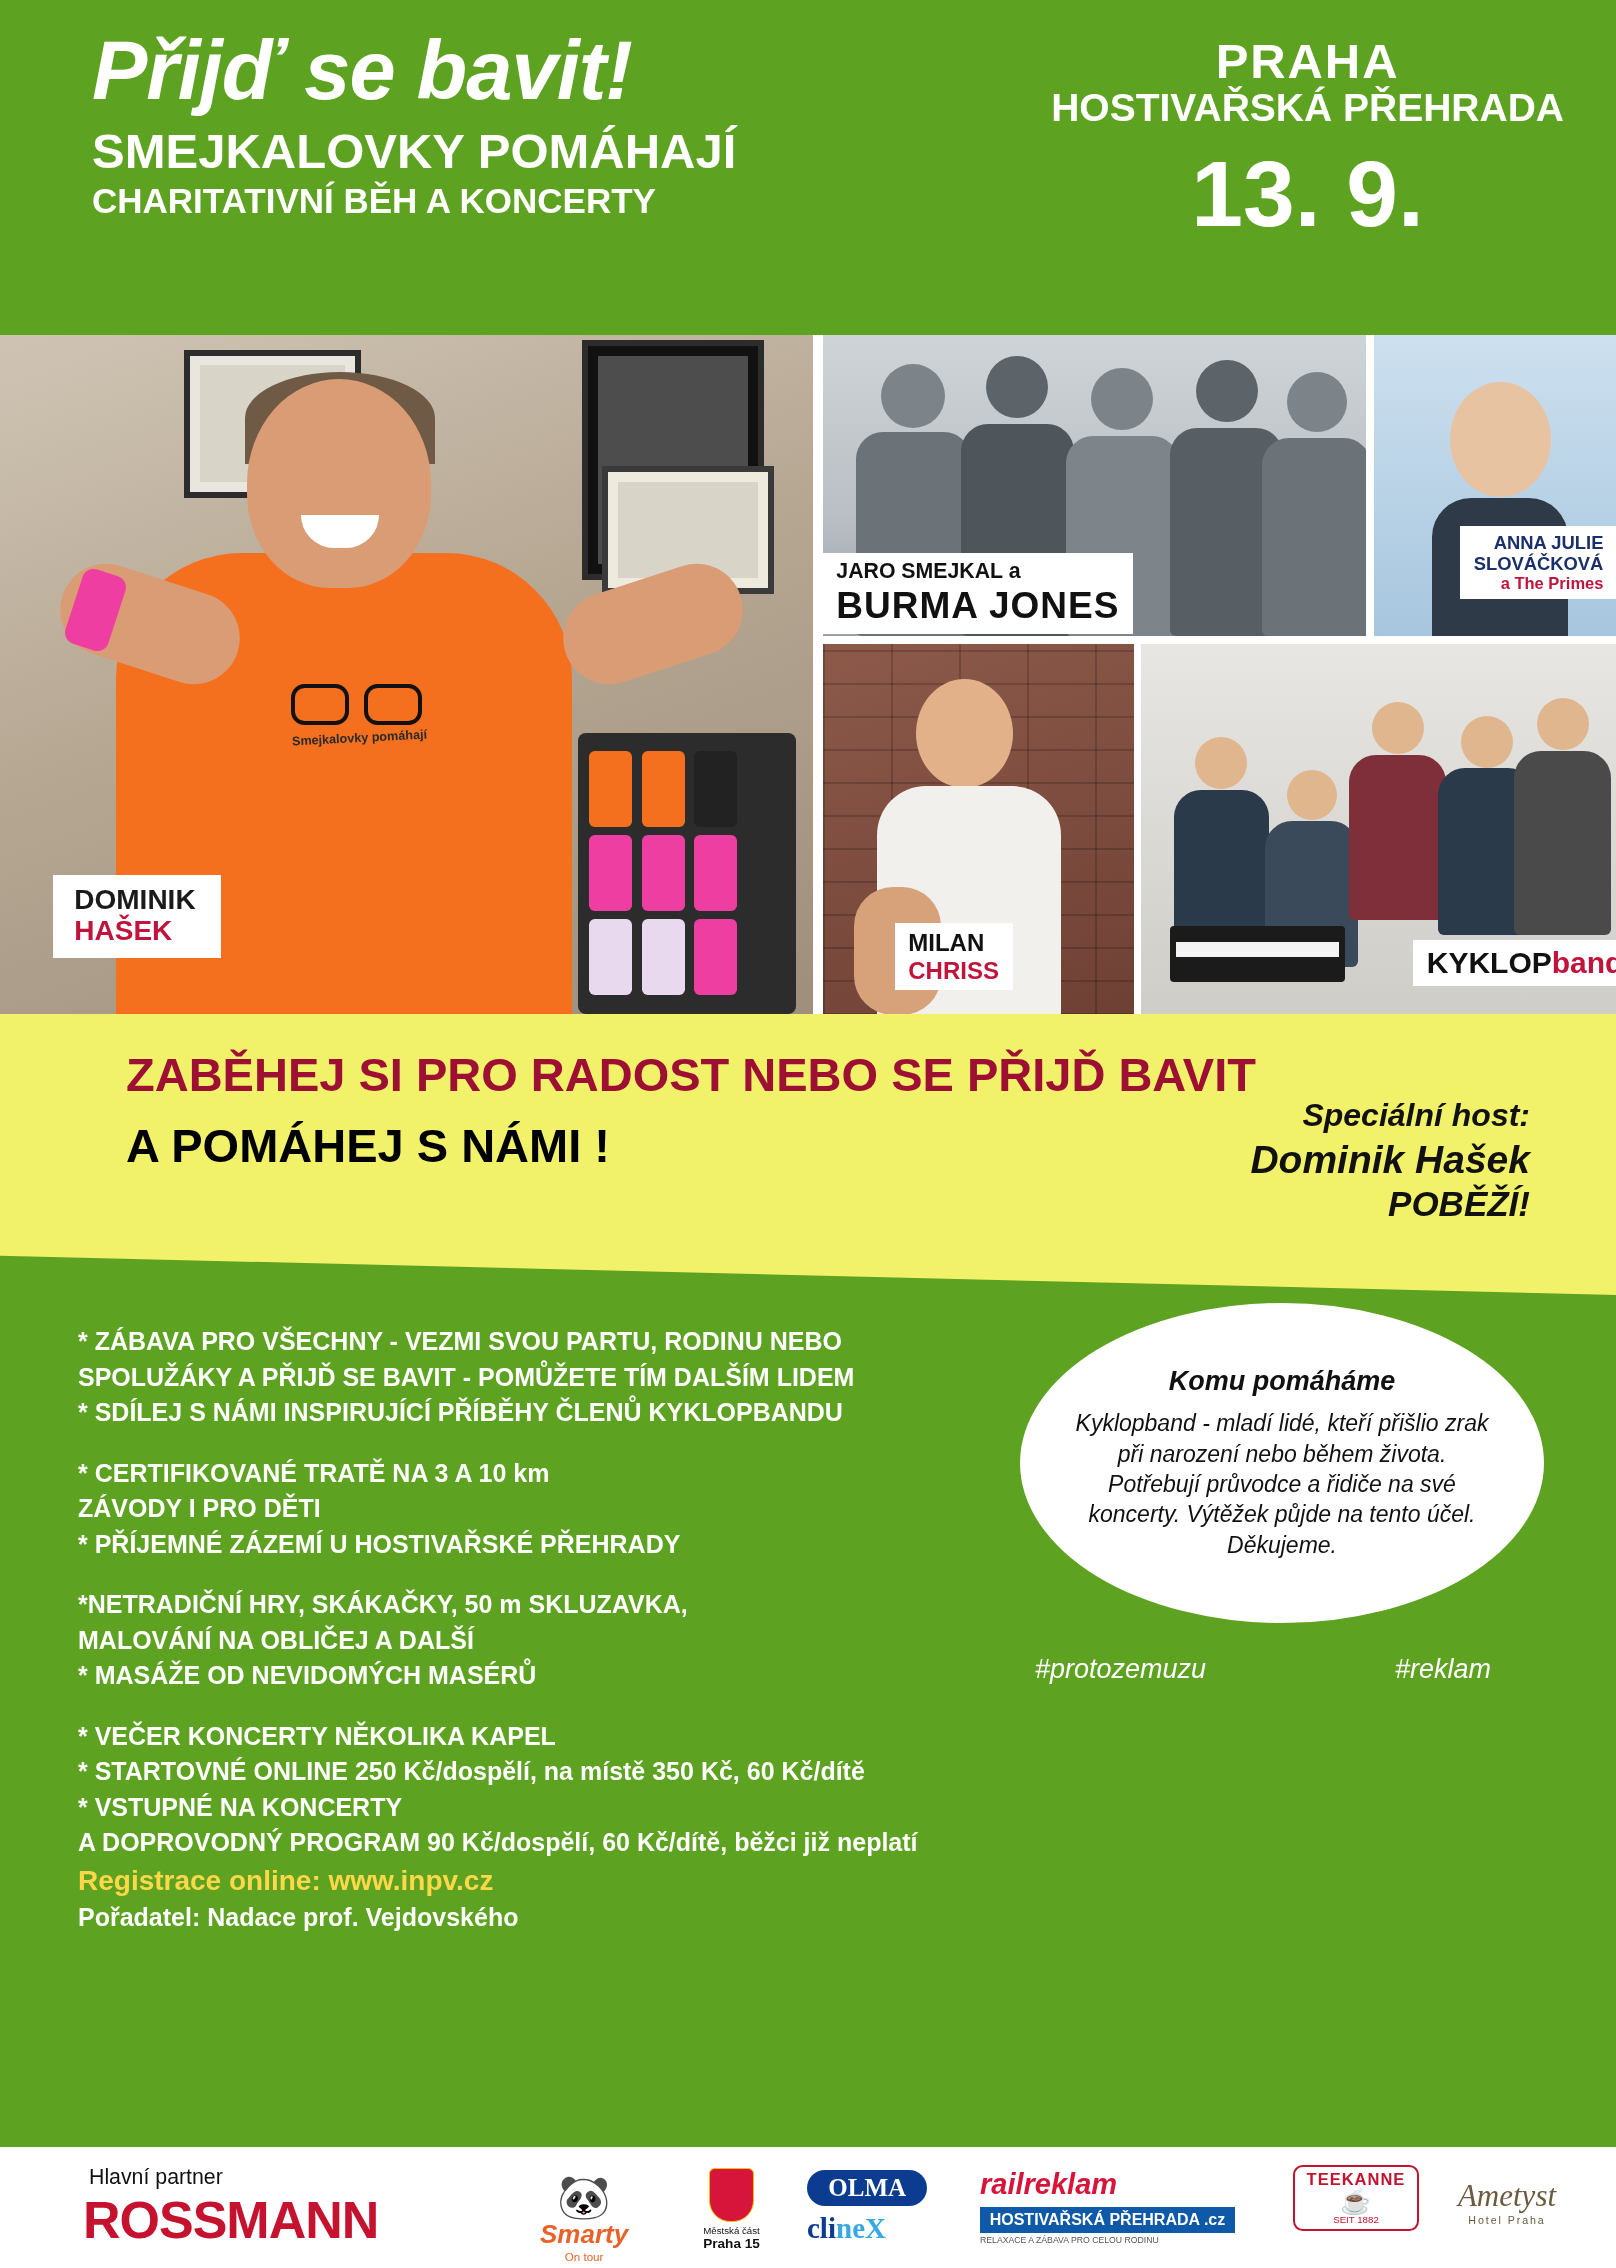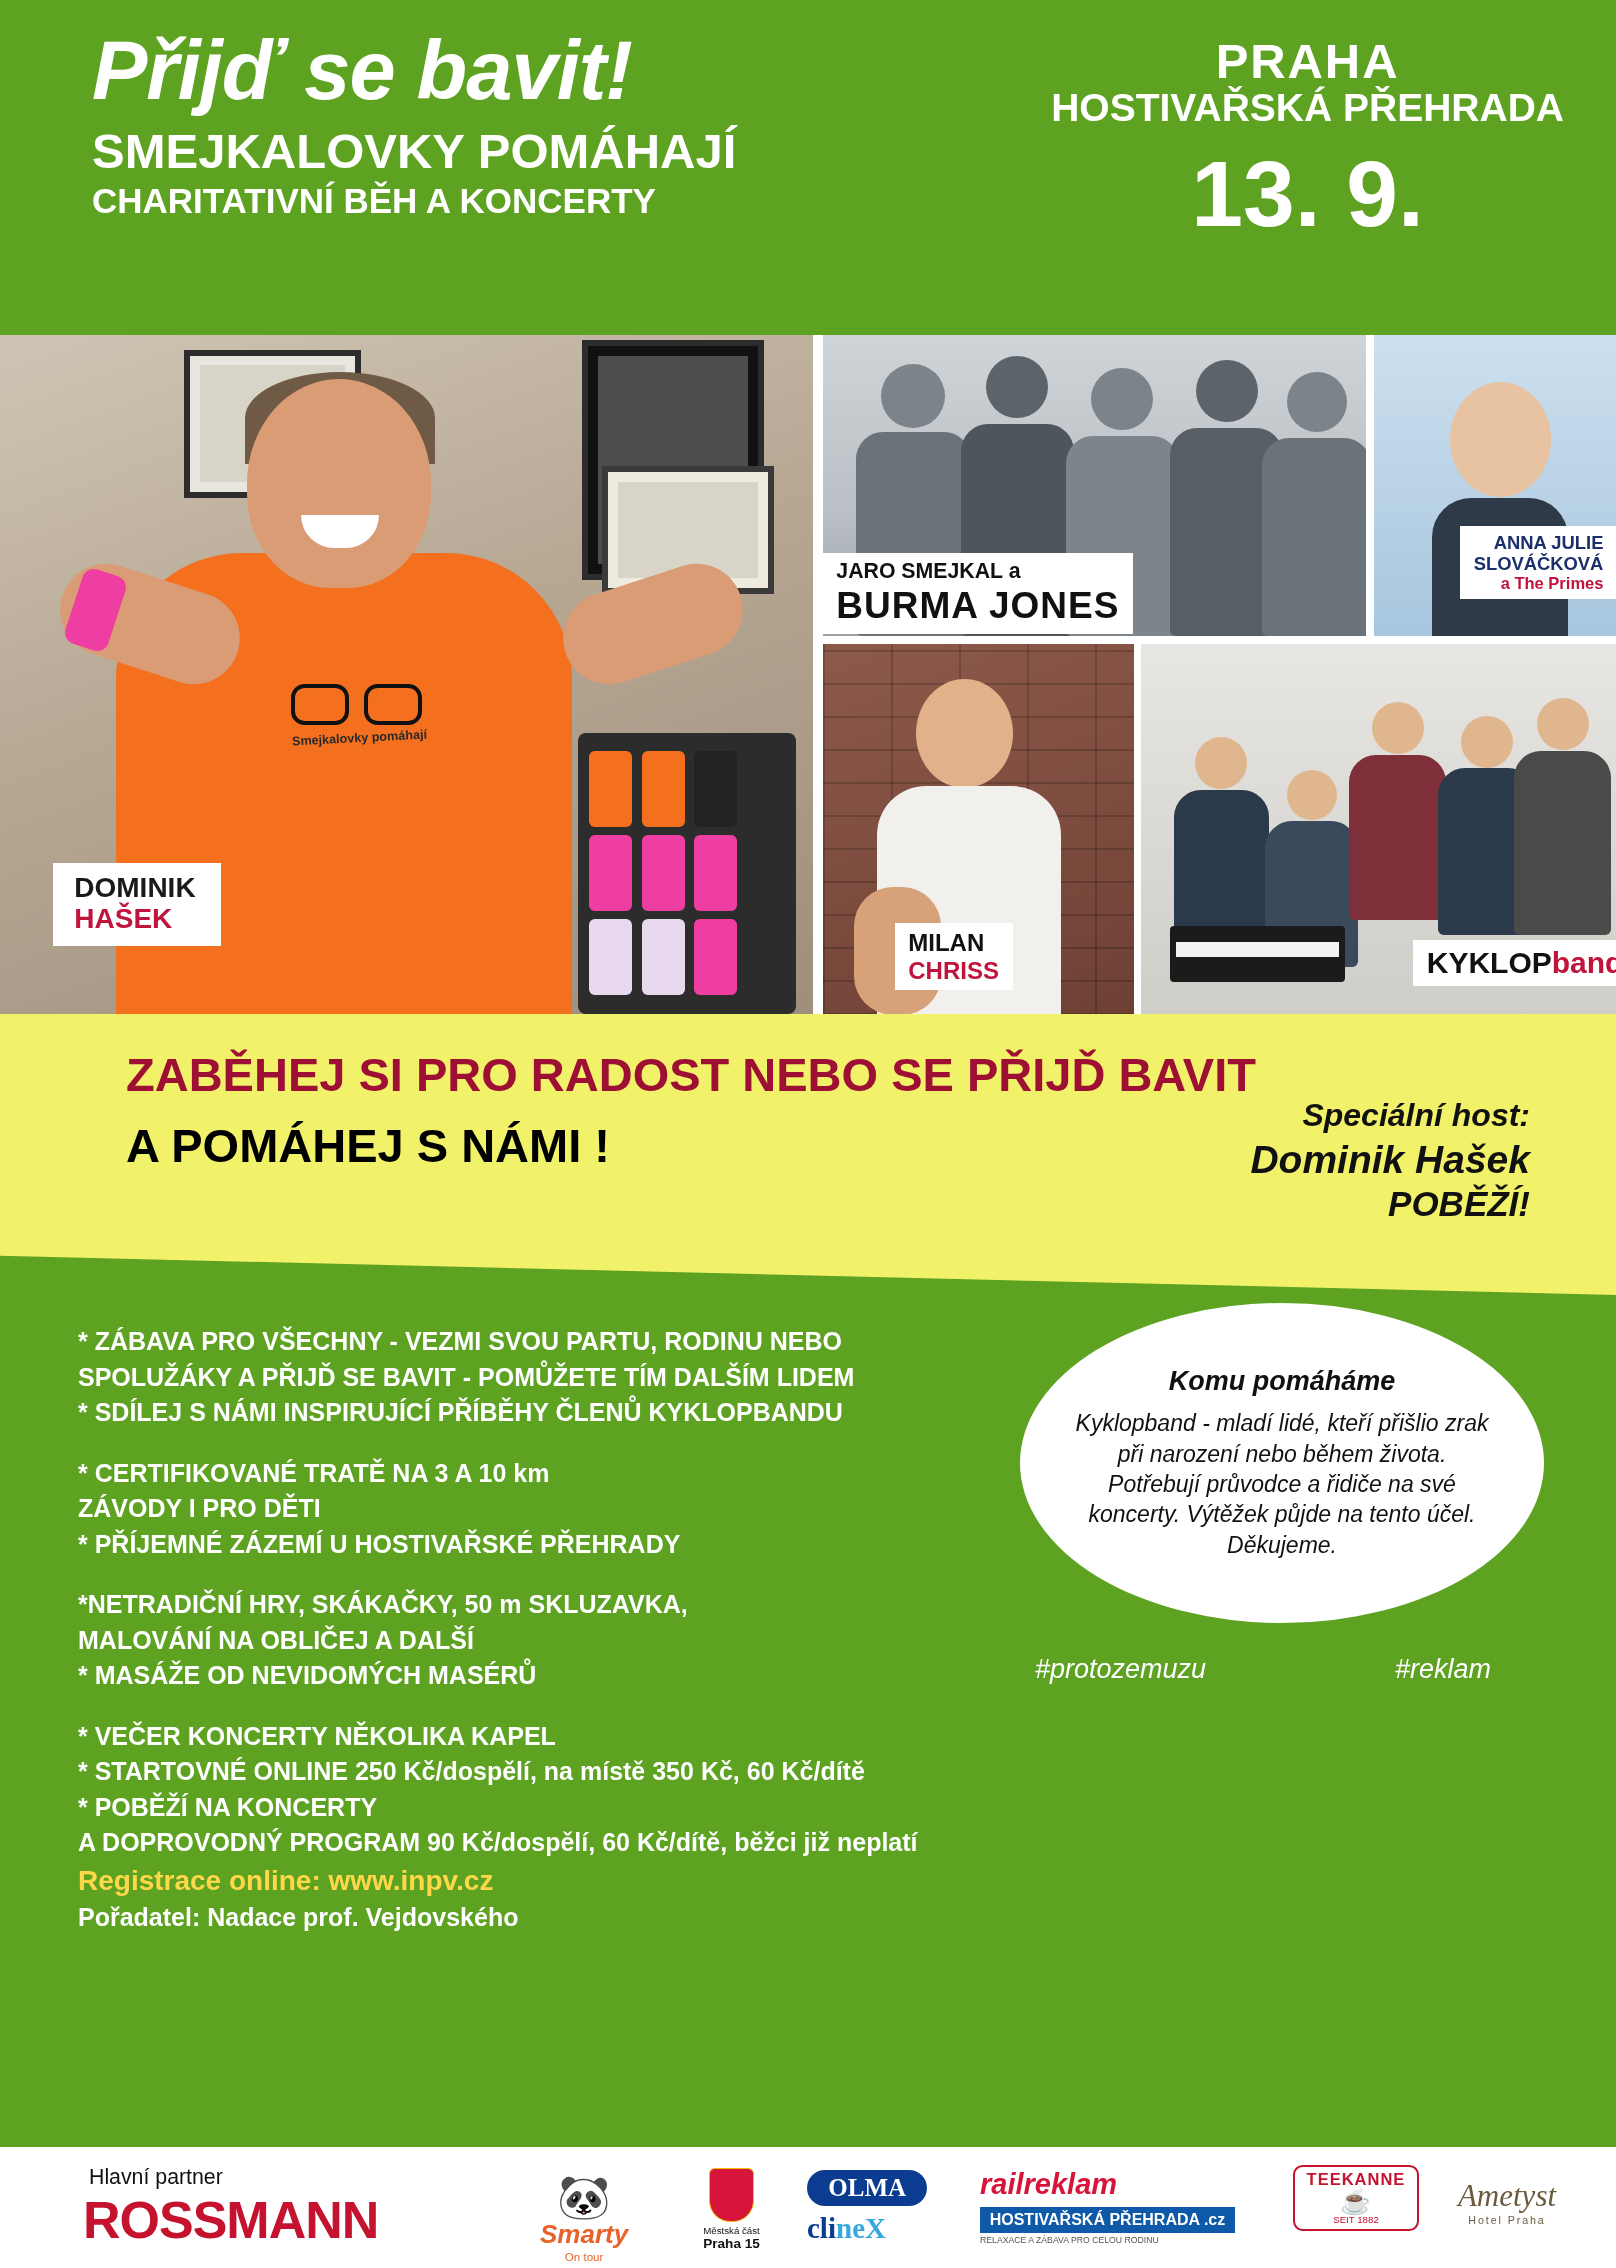--- a/index.html
+++ b/index.html
@@ -112,21 +112,21 @@
   .band{
     position:absolute;left:73px;top:236px;width:45px;height:78px;
     background:#ef3ea2;border-radius:11.6px;transform:rotate(18deg);
   }
   .cans{
     position:absolute;right:17.5px;bottom:0;width:218px;height:281px;
     background:#2c2c2c;border-radius:7.8px;
   }
   .can{position:absolute;width:43px;height:76px;border-radius:5.8px;background:#444;}
   .name-badge{
-    position:absolute;left:53px;bottom:68px;
+    position:absolute;left:53px;bottom:56px;
     background:#ffffff;padding:9.7px 25px 11.6px 21.3px;margin-top:21px;
   }
   .name-badge .l1{font-size:28px;font-weight:bold;color:#1a1a1a;line-height:1.1;}
   .name-badge .l2{font-size:28px;font-weight:bold;color:#c0143c;line-height:1.1;}
 
   .photo-right{
     width:803px;height:679px;position:relative;background:#ffffff;
   }
   .pr-cell{position:absolute;overflow:hidden;}
   .pr-burma{left:9.7px;top:0;width:543px;height:301px;
@@ -394,21 +394,21 @@
     <p>* CERTIFIKOVANÉ TRATĚ NA 3 A 10 km</p>
     <p>ZÁVODY I PRO DĚTI</p>
     <p>* PŘÍJEMNÉ ZÁZEMÍ U HOSTIVAŘSKÉ PŘEHRADY</p>
     <div class="gap"></div>
     <p>*NETRADIČNÍ HRY, SKÁKAČKY, 50 m SKLUZAVKA,</p>
     <p>MALOVÁNÍ NA OBLIČEJ A DALŠÍ</p>
     <p>* MASÁŽE OD NEVIDOMÝCH MASÉRŮ</p>
     <div class="gap"></div>
     <p>* VEČER KONCERTY NĚKOLIKA KAPEL</p>
     <p>* STARTOVNÉ ONLINE 250 Kč/dospělí, na místě 350 Kč, 60 Kč/dítě</p>
-    <p>* POBĚŽÍ NA KONCERTY</p>
+    <p>* VSTUPNÉ NA KONCERTY</p>
     <p>A DOPROVODNÝ PROGRAM 90 Kč/dospělí, 60 Kč/dítě, běžci již neplatí</p>
     <p class="reg">Registrace online: www.inpv.cz</p>
     <p class="org">Pořadatel: Nadace prof. Vejdovského</p>
   </div>
 
   <div class="ellipse">
     <h3>Komu pomáháme</h3>
     <p>Kyklopband - mladí lidé, kteří přišlio zrak při narození nebo během života. Potřebují průvodce a řidiče na své koncerty. Výtěžek půjde na tento účel. Děkujeme.</p>
   </div>
 

